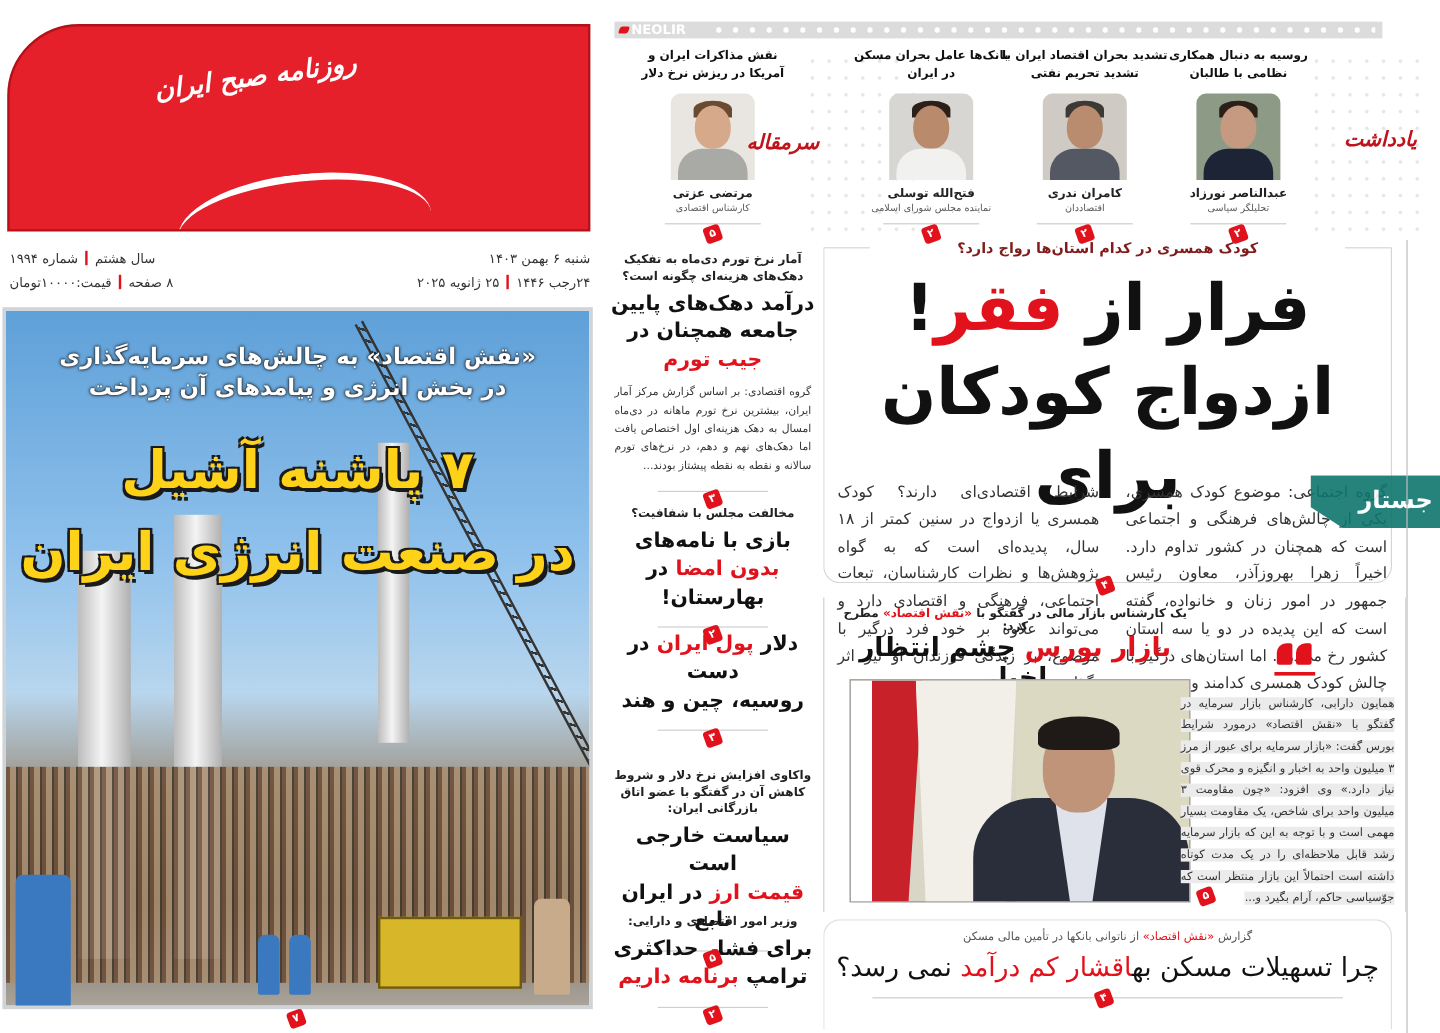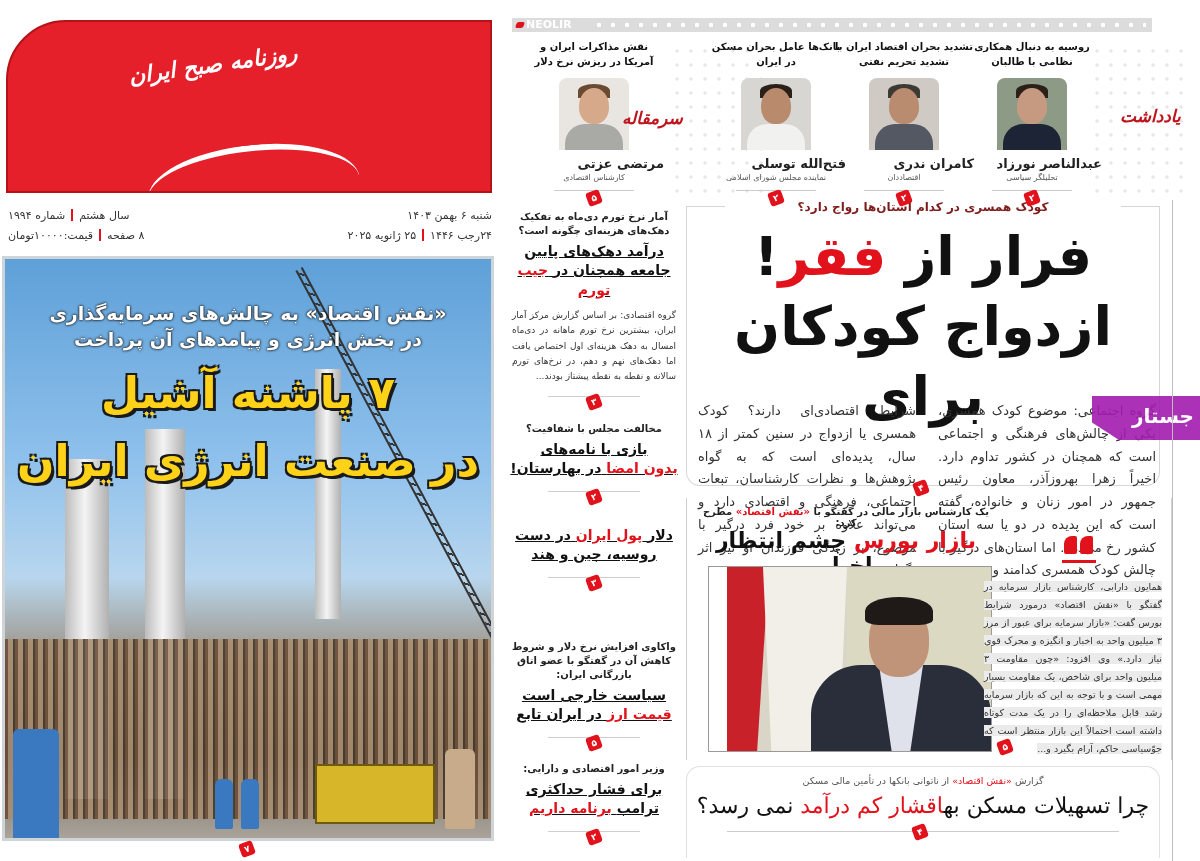--- a/index.html
+++ b/index.html
@@ -43,60 +43,60 @@
     position: absolute; left: 2px; top: 256px; width: 492px; height: 585px;
     background: linear-gradient(#5ea0d8 0%, #8fc1ec 35%, #b8d6ee 55%, #9a8d7c 70%, #6f6658 85%, #a9a39a 100%);
     border: 3px solid #cfd4d8; overflow: hidden;
   }
   .lead .tower { position: absolute; background: linear-gradient(90deg,#bcbcbc,#f4f4f4 45%,#b0b0b0); }
   .lead .rust { position: absolute; background: repeating-linear-gradient(90deg,#6a4a33 0 3px,#a98d6e 3px 8px,#3d3328 8px 10px); opacity: .85; }
   .lead .crane { position: absolute; width: 8px; background: repeating-linear-gradient(45deg,#333 0 2px,transparent 2px 8px); border-left: 2px solid #333; border-right: 2px solid #333; }
   .lead .worker { position: absolute; background: #3a78c0; border-radius: 6px 6px 2px 2px; }
   .lead .forklift { position: absolute; background: #d8b62a; border: 2px solid #6f5a12; }
   .lead-kicker {
-    position: absolute; top: 42px; left: 0; width: 100%; text-align: center; color: #ffffff;
+    position: absolute; top: 26px; left: 0; width: 100%; text-align: center; color: #ffffff;
     font-size: 19px; font-weight: bold; line-height: 1.35; text-shadow: 0 0 3px #1a1a1a, 0 0 2px #1a1a1a;
   }
   .lead-title {
     position: absolute; top: 100px; left: 0; width: 100%; text-align: center; color: #ffd21a;
     font-size: 44px; font-weight: bold; line-height: 1.55;
     text-shadow: 3px 3px 0 #1a1a1a, -2px -2px 0 #1a1a1a, 2px -2px 0 #1a1a1a, -2px 2px 0 #1a1a1a;
   }
   .page-badge {
     display: inline-block; width: 14px; height: 14px; background: #e1121b; border-radius: 3px;
     transform: rotate(-20deg); color: #fff; font-size: 9px; font-weight: bold; text-align: center; line-height: 14px;
   }
   .lead-page { position: absolute; left: 240px; top: 842px; }
 
   
   .midcol { position: absolute; left: 508px; top: 200px; width: 172px; height: 661px; text-align: center; }
   .mid-item { position: absolute; left: 0; width: 172px; }
   .mid-kicker { font-size: 10px; font-weight: bold; line-height: 1.4; color: #222; }
-  .mid-title { font-size: 14px; font-weight: bold; line-height: 1.38; color: #111; margin-top: 4px; text-decoration: underline; }
+  .mid-title { font-size: 17px; font-weight: bold; line-height: 1.38; color: #111; margin-top: 4px; }
   .mid-body { font-size: 9px; line-height: 1.7; text-align: justify; color: #333; margin-top: 8px; padding: 0 4px; }
   .mid-sep { position: relative; height: 14px; margin-top: 6px; }
   .mid-sep::before { content: ""; position: absolute; left: 40px; right: 40px; top: 6px; height: 1px; background: #cfcfcf; }
   .mid-sep .page-badge { position: relative; z-index: 1; }
 
   
   .strip { position: absolute; left: 510px; top: 14px; width: 690px; height: 180px; }
   .neo-bar {
     position: absolute; left: 2px; top: 4px; width: 640px; height: 14px; background: #dcdcdc;
     font-size: 11px; color: #ffffff; font-weight: bold; direction: ltr; padding-left: 14px; line-height: 14px;
   }
   .neo-bar::before { content: ""; position: absolute; left: 4px; top: 4px; width: 8px; height: 6px; background: #e1121b; border-radius: 2px; transform: skewX(-20deg); }
   .neo-dots { position: absolute; left: 80px; right: 6px; top: 4px; height: 6px;
     background: radial-gradient(circle, #ffffff 2px, transparent 2.5px) 0 0/14px 6px repeat-x; }
   .col-card { position: absolute; top: 26px; width: 140px; text-align: center; }
   .col-title { font-size: 10px; font-weight: bold; line-height: 1.45; color: #111; height: 32px; }
   .col-photo { width: 70px; height: 72px; margin: 6px auto 0; border-radius: 8px 8px 0 0; position: relative; overflow: hidden; }
   .col-photo .head { position: absolute; left: 20px; top: 10px; width: 30px; height: 36px; border-radius: 50% 50% 45% 45%; background: #c99a7c; }
   .col-photo .hair { position: absolute; left: 19px; top: 6px; width: 32px; height: 14px; border-radius: 50% 50% 0 0; background: #2b2019; }
   .col-photo .body { position: absolute; left: 6px; top: 46px; width: 58px; height: 30px; border-radius: 20px 20px 0 0; }
-  .col-name { font-size: 13px; font-weight: bold; margin-top: 6px; color: #222; text-align: right; }
+  .col-name { font-size: 10px; font-weight: bold; margin-top: 6px; color: #222; }
   .col-role { font-size: 8px; color: #555; margin-top: 2px; }
   .col-foot { position: relative; height: 14px; margin-top: 4px; }
   .col-foot::before { content: ""; position: absolute; left: 30px; right: 30px; top: 4px; height: 1px; background: #cccccc; }
   .col-foot .page-badge { position: relative; z-index: 1; }
   .section-label {
     position: absolute; font-family: "DejaVu Serif", serif; font-size: 17px; font-weight: bold; font-style: italic;
     color: #c0141d; text-align: center;
   }
   .section-label::before { content: ""; position: absolute; inset: -10px -8px; background: #ececec; border-radius: 40% 30% 45% 35%; z-index: -1; }
   .dot-bg { position: absolute; background: radial-gradient(circle, #e6e6e6 1.4px, transparent 1.8px) 0 0/14px 14px; }
@@ -106,21 +106,21 @@
   .main-frame { position: absolute; left: 0; top: 6px; width: 474px; height: 280px; border: 1px solid #d6d6d6; border-top: none; border-radius: 0 0 14px 14px; }
   .main-frame::before { content:""; position:absolute; left:0; right:0; top:0; height:1px; background: linear-gradient(90deg,#d6d6d6 0 8%,transparent 8% 92%,#d6d6d6 92%); }
   .main-kicker { position: absolute; top: 0; left: 0; width: 474px; text-align: center; font-size: 12px; font-weight: bold; color: #7f1d1d; }
   .main-title { position: absolute; top: 22px; left: 0; width: 474px; text-align: center; font-size: 54px; font-weight: bold; line-height: 1.3; color: #111; letter-spacing: -1px; }
   .main-body { position: absolute; top: 200px; width: 218px; font-size: 13px; line-height: 1.75; text-align: justify; color: #333; }
   .main-body.right { right: 10px; }
   .main-body.left { left: 12px; }
   .main-page { position: absolute; left: 228px; top: 281px; }
 
   .side-ribbon {
-    position: absolute; left: 1092px; top: 396px; width: 108px; height: 44px; background: #a21caf; opacity: .9;
+    position: absolute; left: 1092px; top: 396px; width: 108px; height: 44px; background: #0f766e; opacity: .9;
     clip-path: polygon(0 0,100% 0,100% 100%,25% 100%,0 60%);
     color: #ffffff; font-weight: bold; font-size: 20px; text-align: right; padding: 8px 6px 0 0;
   }
   .right-rule { position: absolute; left: 1172px; top: 200px; width: 1px; height: 661px; background: #bdbdbd; }
 
   
   .bourse { position: absolute; left: 686px; top: 498px; width: 486px; height: 262px; }
   .bourse-frame { position: absolute; left: 0; top: 0; width: 486px; height: 262px; border-right: 1px solid #cfcfcf; border-left: 1px solid #cfcfcf; }
   .bourse-kicker { position: absolute; top: 8px; left: 10px; width: 300px; text-align: center; font-size: 10px; font-weight: bold; color: #222; }
   .bourse-title { position: absolute; top: 30px; left: 10px; width: 300px; text-align: center; font-size: 22px; font-weight: bold; color: #111; }

